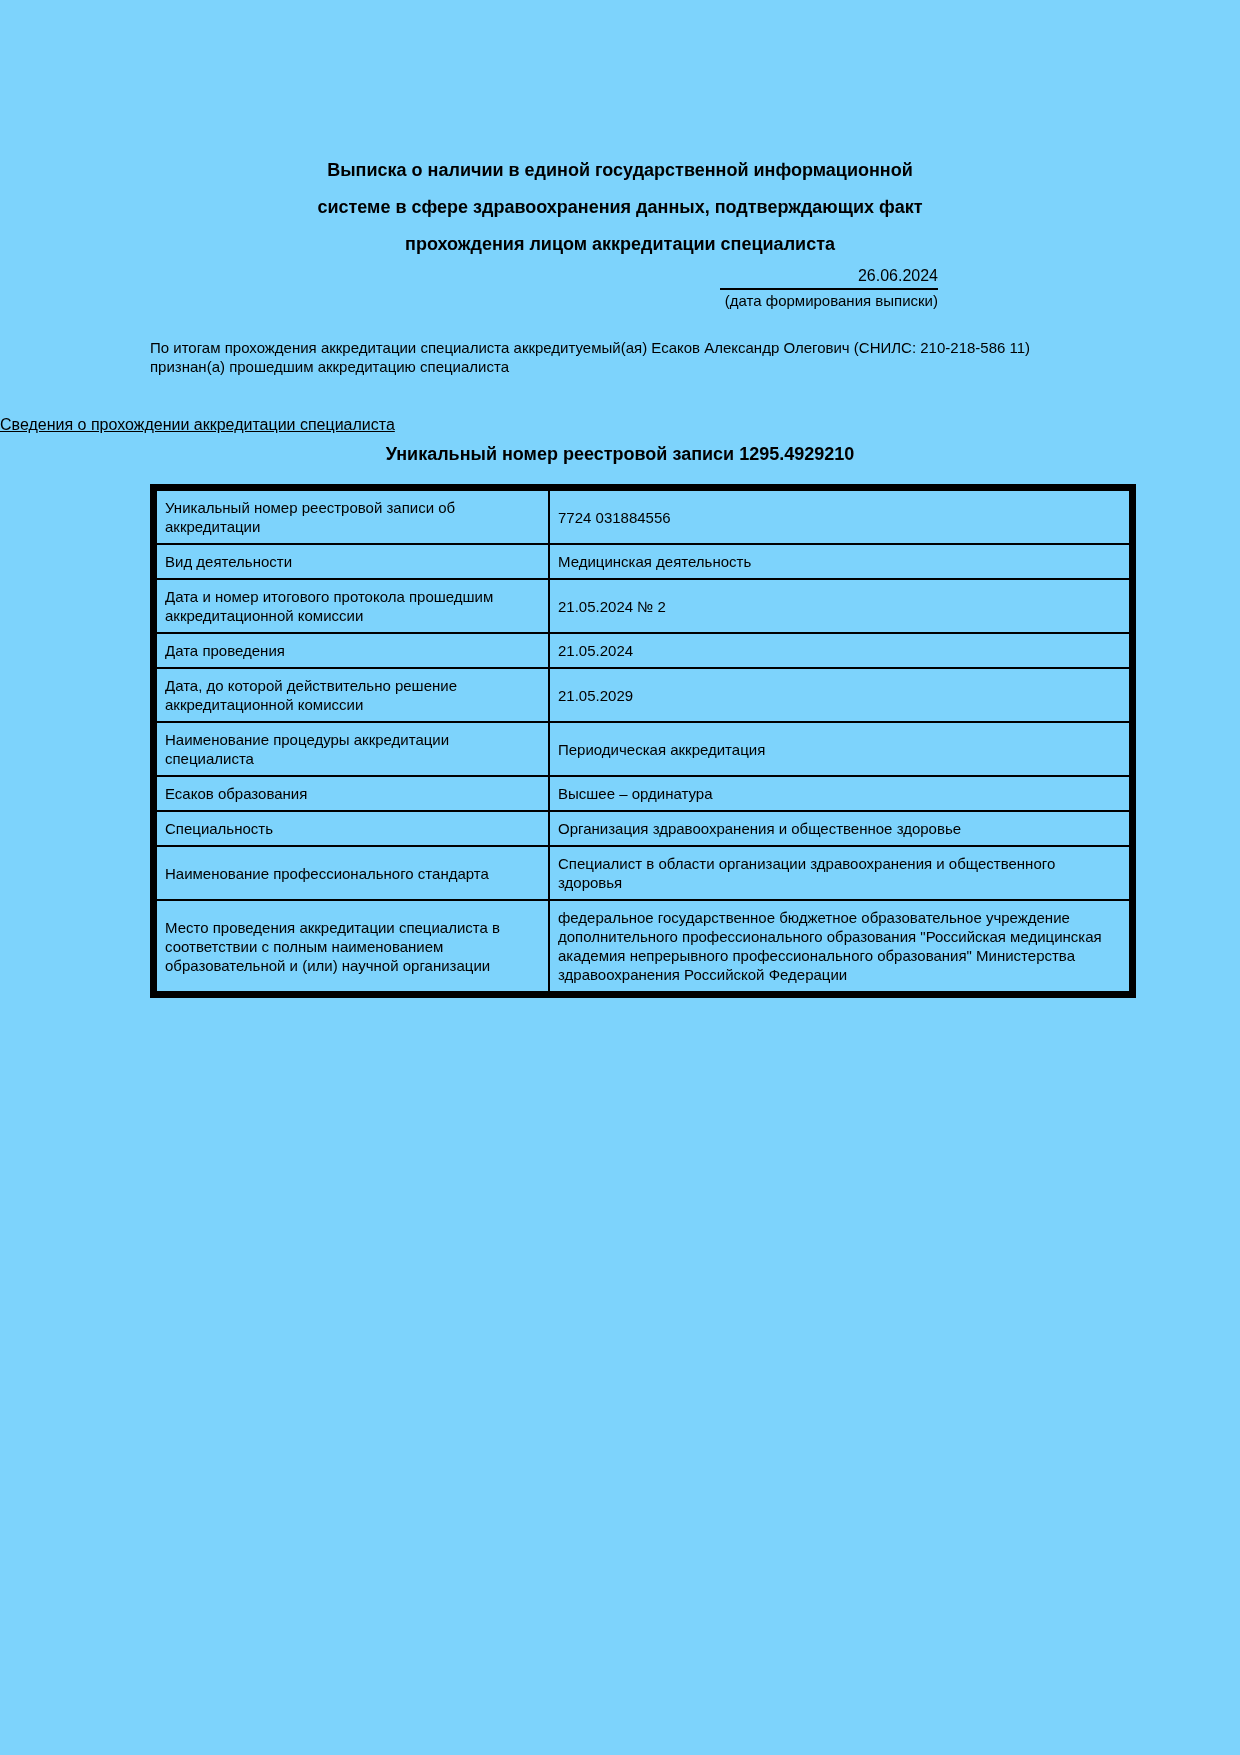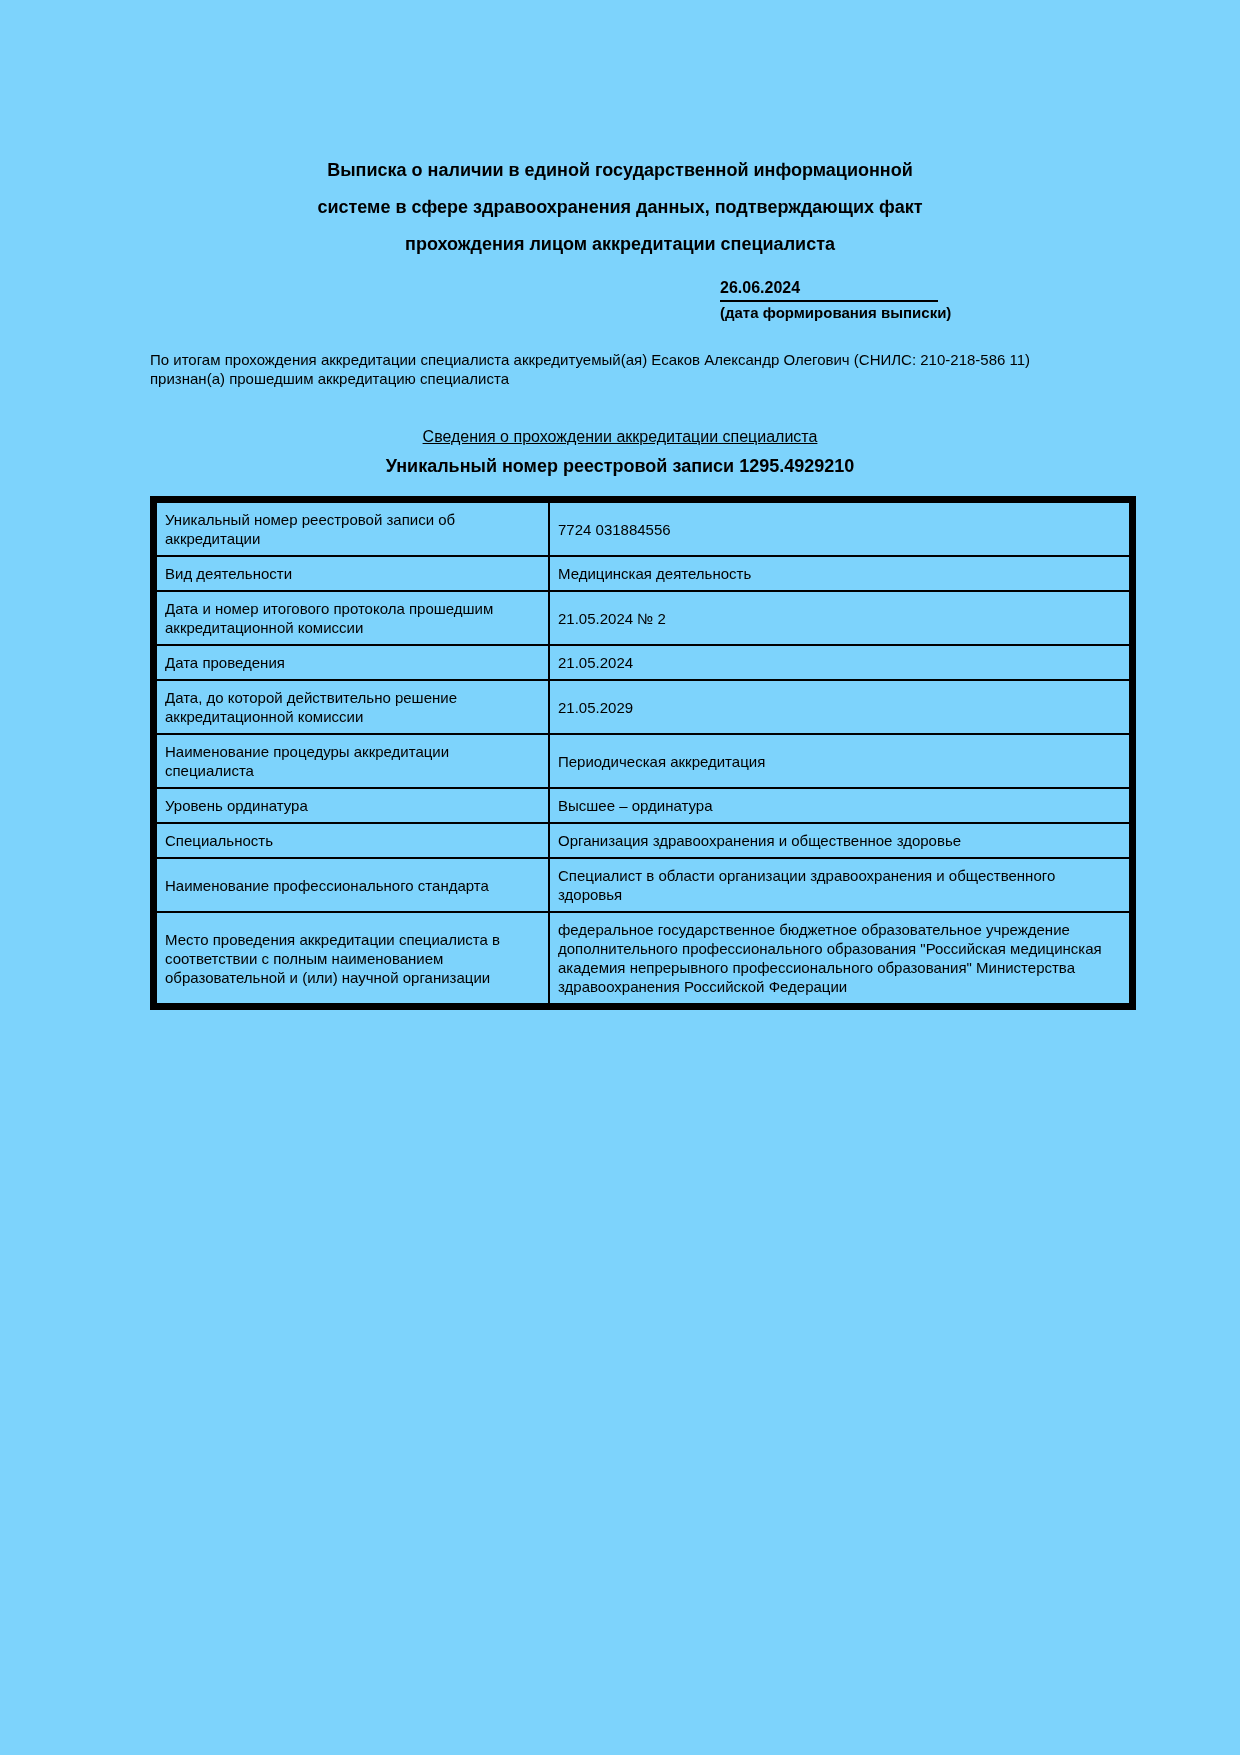--- a/index.html
+++ b/index.html
@@ -20,23 +20,22 @@
     width: 640px;
     margin: 152px auto 0;
     text-align: center;
     font-size: 18px;
     font-weight: bold;
     line-height: 37px;
   }
   .date-block {
     width: 218px;
     margin-left: 720px;
-    margin-top: 14px;
-    text-align: left;
-    font-weight: bold;
+    margin-top: 2px;
+    text-align: right;
   }
   .date-value {
     font-size: 16px;
     line-height: 22px;
     padding-bottom: 1px;
     border-bottom: 2px solid #000000;
   }
   .date-caption {
     font-size: 15px;
     line-height: 22px;
@@ -44,21 +43,20 @@
   }
   .intro-paragraph {
     max-width: 940px;
     margin: 26px auto 0;
     text-align: left;
     font-size: 15px;
     line-height: 19px;
   }
   .section-heading {
     margin-top: 40px;
-    text-align: center;
     font-size: 16px;
     line-height: 18px;
     text-decoration: underline;
   }
   .registry-heading {
     margin-top: 10px;
     text-align: center;
     font-size: 18px;
     font-weight: bold;
     line-height: 20px;
@@ -119,21 +117,21 @@
         </tr>
         <tr>
           <td class="label-cell">Дата, до которой действительно решение аккредитационной комиссии</td>
           <td class="value-cell">21.05.2029</td>
         </tr>
         <tr>
           <td class="label-cell">Наименование процедуры аккредитации специалиста</td>
           <td class="value-cell">Периодическая аккредитация</td>
         </tr>
         <tr>
-          <td class="label-cell">Уровень ординатура</td>
+          <td class="label-cell">Есаков образования</td>
           <td class="value-cell">Высшее – ординатура</td>
         </tr>
         <tr>
           <td class="label-cell">Специальность</td>
           <td class="value-cell">Организация здравоохранения и общественное здоровье</td>
         </tr>
         <tr>
           <td class="label-cell">Наименование профессионального стандарта</td>
           <td class="value-cell">Специалист в области организации здравоохранения и общественного здоровья</td>
         </tr>

